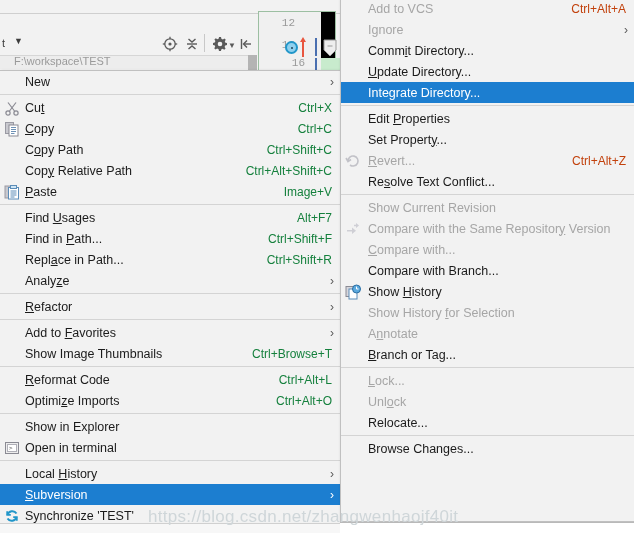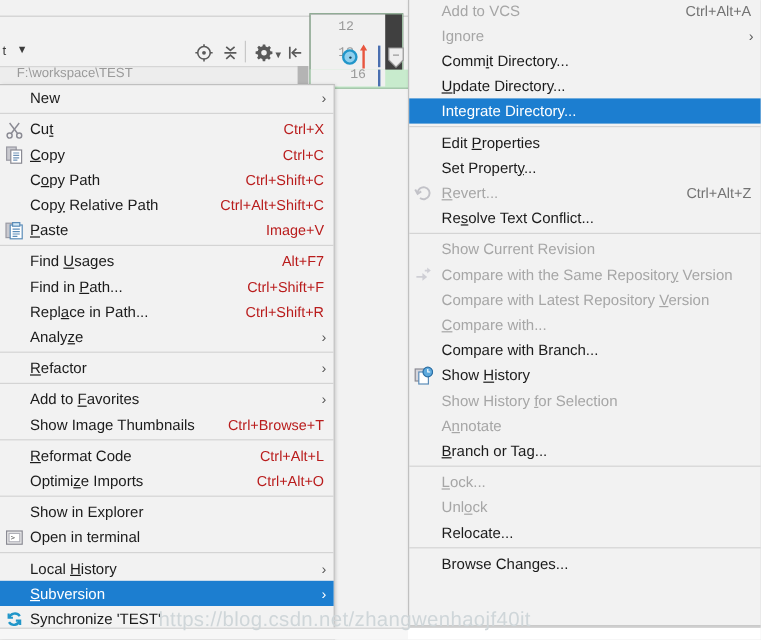--- a/index.html
+++ b/index.html
@@ -48,21 +48,21 @@
     white-space: nowrap;
   }
   .path-scroll {
     position: absolute; left: 248px; top: 55px; width: 9px; height: 16px;
     background: #b4b4b4;
   }
 
   
   .editor-box {
     position: absolute; left: 258px; top: 11px; width: 78px; height: 60px;
-    background: #404040;
+    background: #000000;
     border: 1px solid #9cbfa2;
   }
   .editor-inner {
     position: absolute; left: 0; top: 0; width: 62px; height: 58px;
     background: #f0f0f0;
   }
   .gl {
     position: absolute; right: 40px; font-size: 11px; color: #999;
     font-family: "Liberation Mono", monospace;
   }
@@ -91,21 +91,21 @@
   }
   .caret-line2 { position: absolute; left: 56px; top: 0px; width: 2px; height: 14px; background: #4a6fb0; }
 
   
   .menu {
     position: absolute;
     background: #f2f2f2;
     border: 1px solid #c0c0c0;
     box-shadow: 1px 1px 3px rgba(0,0,0,0.20);
   }
-  .menu-left  { left: 0px;   top: 70px;  width: 279px; height: 463px; border-left: none; }
+  .menu-left  { left: 0px;   top: 70px;  width: 341px; height: 463px; border-left: none; }
   .menu-right { left: 340px; top: -2px;  width: 294px; height: 524px; border-right: none; border-top: none; }
 
   .mi {
     position: relative;
     height: 21px;
     display: flex;
     align-items: center;
     padding-left: 25px;
     padding-right: 8px;
     font-size: 12.5px;
@@ -115,42 +115,42 @@
   }
   .mi.disabled { color: #a6a6a6; }
   .mi.sel { background: #1c7ed0; color: #ffffff; }
   .mi.sel .arrow { color: #ffffff; }
 
   .mi .label { position: relative; }
   .mi .label u { text-decoration: underline; text-underline-offset: 1px; }
   .mi .accel {
     margin-left: auto;
     font-size: 12px;
-    color: #b91c1c;
+    color: #15803d;
     padding-left: 22px;
   }
-  .mi.disabled .accel { color: #737373; }
+  .mi.disabled .accel { color: #c2410c; }
   .mi .arrow {
     position: absolute; right: 6px; top: 50%; transform: translateY(-50%);
     font-size: 12px; color: #5a5a5a; line-height: 1;
   }
   .mi .micon {
     position: absolute; left: 4px; top: 50%; transform: translateY(-50%);
     width: 16px; height: 16px;
   }
   .mi .micon svg { display: block; }
 
   .sep {
     height: 1px; background: #d4d4d4; margin: 2px 0 2px 0;
   }
   .menu-right .mi { padding-left: 27px; }
 
   
   .watermark {
-    position: absolute; left: 132px; top: 507px;
+    position: absolute; left: 148px; top: 507px;
     font-size: 17px; color: #cfd6d9;
     letter-spacing: 0.3px;
     font-family: "Liberation Sans", sans-serif;
     white-space: nowrap;
     pointer-events: none;
   }
   .bottom-strip {
     position: absolute; left: 0; top: 523px; width: 340px; height: 10px;
     background: #f7f7f7; border-top: 1px solid #d0d0d0;
   }
@@ -417,23 +417,20 @@
       <div class="mi disabled">
         <span class="micon">
           <svg width="16" height="16" viewBox="0 0 16 16" fill="#cfcfd5">
             <path d="M2 9 L7 9 L7 6.5 L11 9.8 L7 13 L7 10.5 L2 10.5 Z"></path>
             <path d="M11 2 L14 4.5 L11 7 L11 5.3 L9 5.3 L9 3.7 L11 3.7 Z"></path>
           </svg>
         </span>
         <span class="label">Compare with the Same Repositor<u>y</u> Version</span>
       </div>
       <div class="mi disabled">
-        <span class="label">Compare with Latest Repository <u>V</u>ersion</span>
-      </div>
-      <div class="mi disabled">
         <span class="label"><u>C</u>ompare with...</span>
       </div>
       <div class="mi">
         <span class="label">Compare with Branch...</span>
       </div>
       <div class="mi">
         <span class="micon">
           <svg width="16" height="16" viewBox="0 0 16 16">
             <rect x="1" y="2.5" width="8" height="10" fill="#d6d6dc" stroke="#8a8a93"></rect>
             <rect x="4" y="5" width="8" height="10" fill="#ffffff" stroke="#5b8cb8"></rect>

